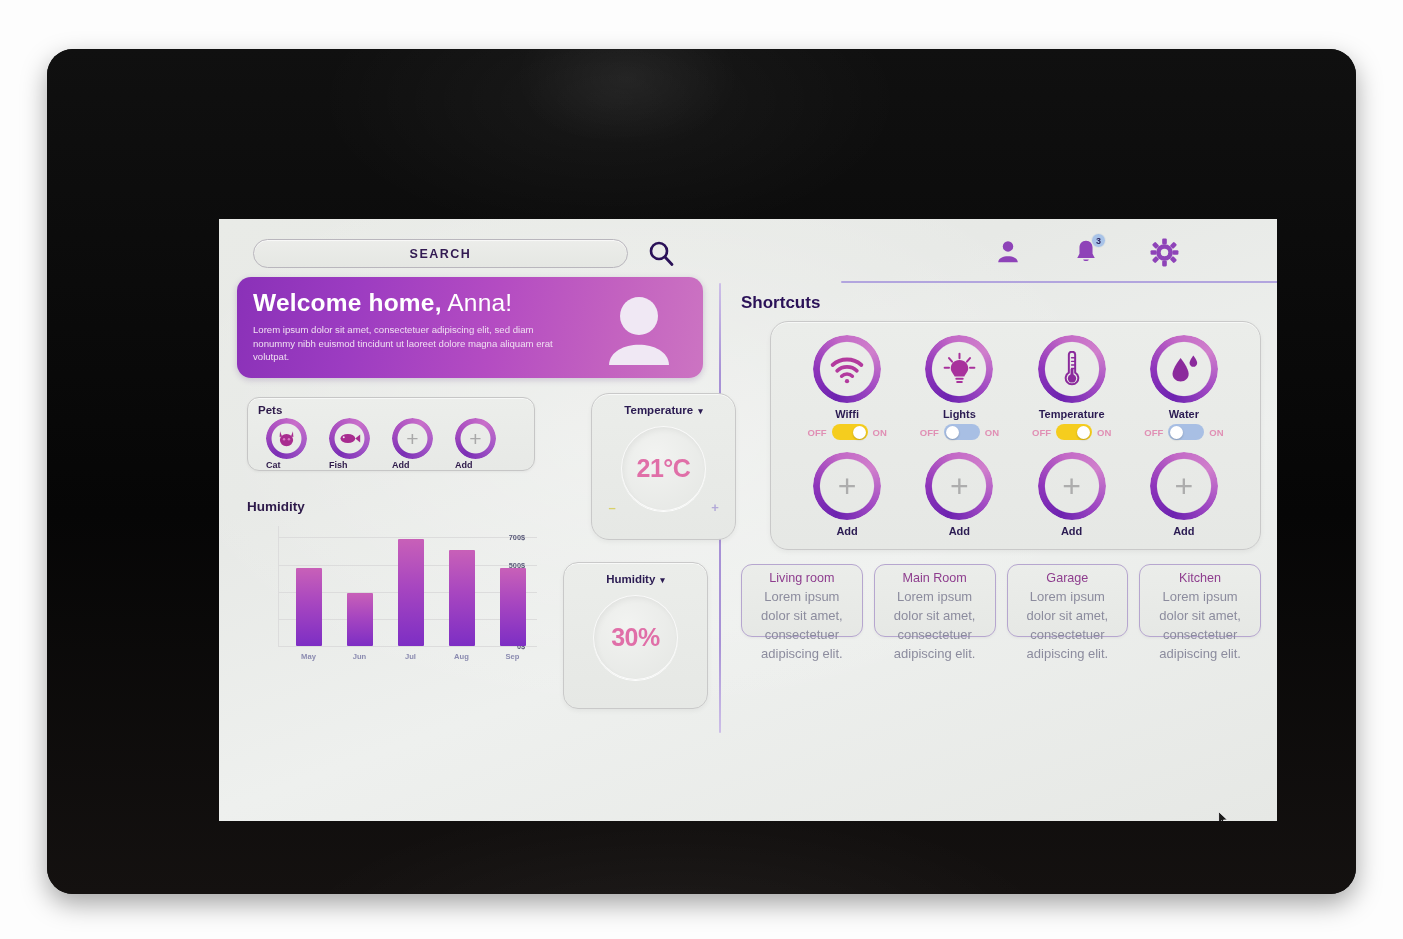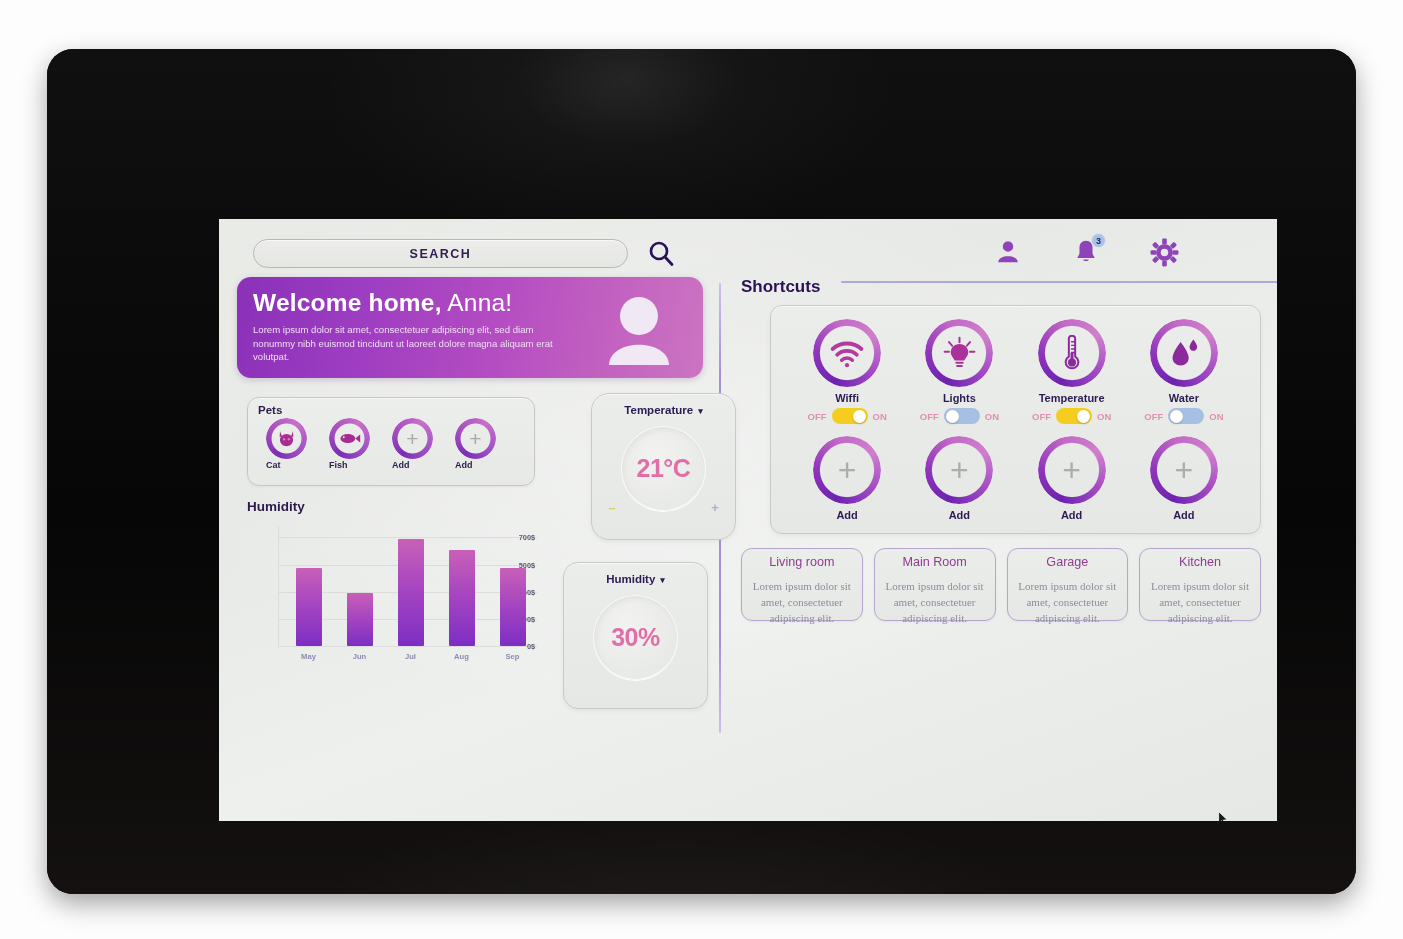--- a/index.html
+++ b/index.html
@@ -88,21 +88,21 @@
 
   
   .body{ position:absolute; left:18px; top:58px; right:16px; bottom:0; }
   .vrule{
     position:absolute; left:482px; top:6px; width:2px; height:450px;
     background: linear-gradient(180deg,#cdbfe8,#a791d6 20%, #a791d6 80%, #cdbfe8);
     border-radius:2px;
   }
 
   .leftcol{ position:absolute; left:0; top:0; width:478px; }
-  .rightcol{ position:absolute; left:504px; top:0; right:0; }
+  .rightcol{ position:absolute; left:504px; top:16px; right:0; }
 
   
   .welcome{
     position:relative;
     width: 466px; height: 101px;
     border-radius: 14px;
     background: linear-gradient(100deg, #8a31b8 0%, #9c3cc1 25%, #b44cc2 55%, #c362c0 80%, #cc74c2 100%);
     padding: 12px 16px;
     overflow:hidden;
     box-shadow: 0 2px 6px rgba(80,40,120,.22);
@@ -116,21 +116,21 @@
     margin-top:6px;
     font-size:9.6px; line-height:1.42; color:#f0dff2; max-width:310px;
   }
   .avatar-big{
     position:absolute; right:28px; top:18px; width:72px; height:70px;
   }
 
   
   .pets{
     position:absolute; left:10px; top:120px;
-    width: 288px; height: 89px;
+    width: 288px; height: 74px;
     border:1.2px solid #c6c6c6; border-radius:12px;
     background: linear-gradient(180deg,#eceeeb,#e7e9e6);
     padding: 6px 10px;
     box-shadow: 0 1px 3px rgba(0,0,0,.05), inset 0 1px 0 rgba(255,255,255,.6);
   }
   .pets h3{ font-size:11.5px; color:#2e1a4a; font-weight:600; margin-bottom:2px; }
   .pets-row{ display:flex; gap:22px; padding-left:8px; }
   .pet{ width:41px; }
   .ring{
     width:41px; height:41px; border-radius:50%;
@@ -144,21 +144,21 @@
             mask: radial-gradient(circle, transparent 0 14.5px, #000 15.4px);
   }
   .pet .lbl{ font-size:9px; color:#2e1a4a; font-weight:600; margin-top:1px; }
   .plus-g{ font-size:21px; color:#a9a9a9; font-weight:300; line-height:1; }
 
   
   .spending{ position:absolute; left:10px; top:222px; width:300px; }
   .spending h3{ font-size:13.5px; color:#2e1a4a; font-weight:600; }
   .chart{ position:relative; margin-top:12px; width:290px; height:140px; }
   .chart .ylab{
-    position:absolute; right:2px; font-size:7.3px; color:#5b5b7a; font-weight:700;
+    position:absolute; right:12px; font-size:7.3px; color:#5b5b7a; font-weight:700;
     transform: translateY(-50%);
   }
   .chart .grid{
     position:absolute; left:31px; right:0; height:1px; background:#dcdcdc;
   }
   .chart .vline{
     position:absolute; left:31px; top:0; width:1px; height:121px; background:#dcdcdc;
   }
   .bar{
     position:absolute; bottom:0; width:26px;
@@ -195,21 +195,21 @@
   .dial span{ font-size:25px; font-weight:700; color:#e06fa8; letter-spacing:-.5px; }
   .tminus, .tplus{
     position:absolute; bottom:24px; font-size:13px; font-weight:700; width:16px; text-align:center;
   }
   .tminus{ left:12px; color:#d8d06a; }
   .tplus{ right:12px;  color:#b3a9d8; }
 
   
   .sect-title{ font-size:17px; font-weight:700; color:#2b1258; margin-bottom:8px; }
   .scbox{
-    border:1.2px solid #c9c9c9; border-radius:12px;
+    border:1.2px solid #c9c9c9; border-radius:18px;
     background: linear-gradient(180deg,#ebedea,#e6e8e5);
     padding: 13px 20px 12px;
     box-shadow: 0 2px 5px rgba(0,0,0,.05), inset 0 1px 0 rgba(255,255,255,.6);
     margin-left: 29px;
   }
   .sc-row{ display:flex; justify-content:space-around; }
   .sc{ width:118px; text-align:center; }
   .bigring{
     width:68px; height:68px; border-radius:50%; margin:0 auto;
     display:flex; align-items:center; justify-content:center; position:relative;
@@ -246,21 +246,21 @@
   .rooms-row{ display:flex; gap:11px; }
   .room{
     flex:1; height:73px;
     border:1.2px solid #b6a6cf; border-radius:11px;
     background: linear-gradient(180deg,#ebedea,#e6e8e5);
     padding:6px 7px 0;
     text-align:center;
     box-shadow: 0 1px 3px rgba(0,0,0,.05);
   }
   .room h4{ font-size:12.6px; font-weight:500; color:#8e3d8e; }
-  .room p{ font-size:11px; line-height:1.45; color:#8c8c9e; margin-top:10px;font-family:Liberation Serif, serif; }
+  .room p{ font-size:13px; line-height:1.45; color:#8c8c9e; margin-top:3px; }
 
   
   .cursor{ position:absolute; left:999px; top:592px; width:11px; height:15px; z-index:20; }
 
   .sect-wrap{ margin-top:2px; }
 </style>
 </head>
 <body>
 
 <div id="stage">

